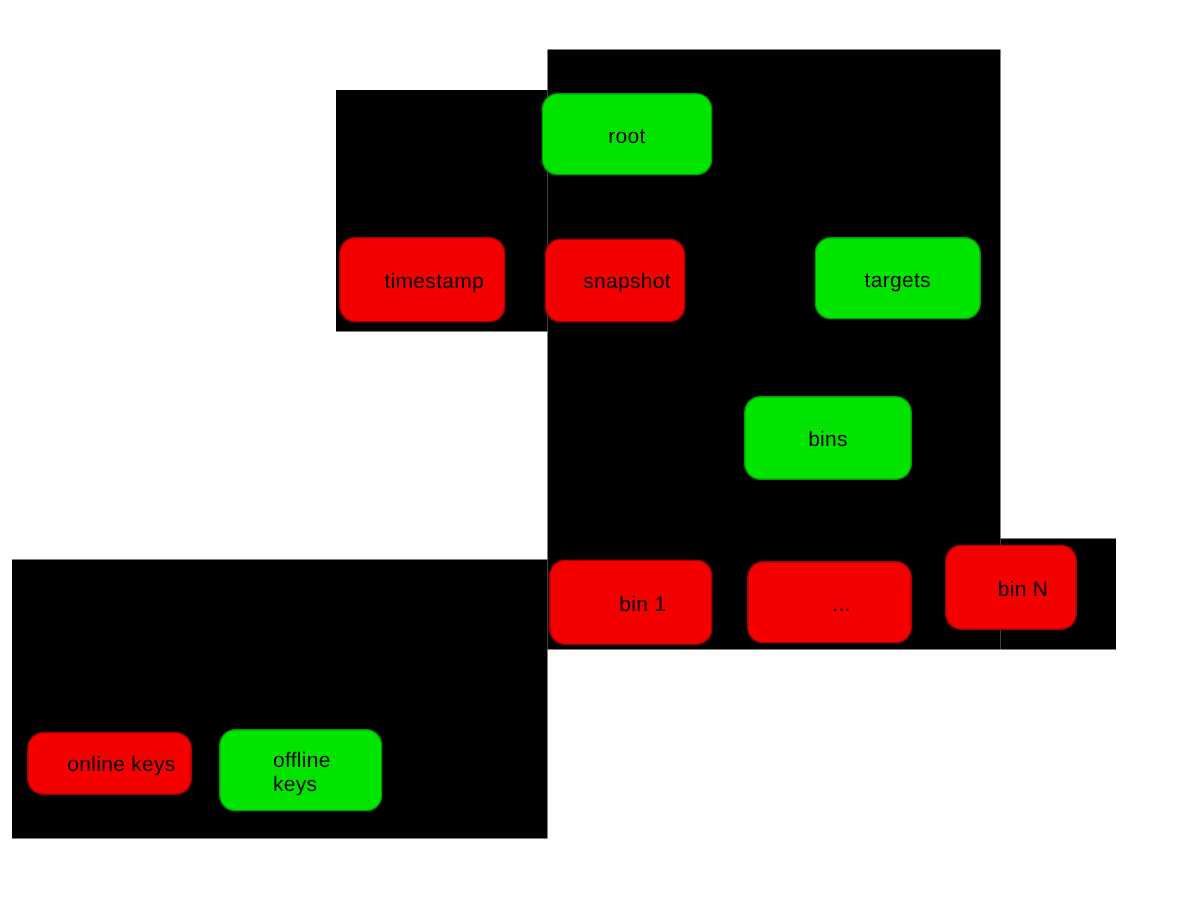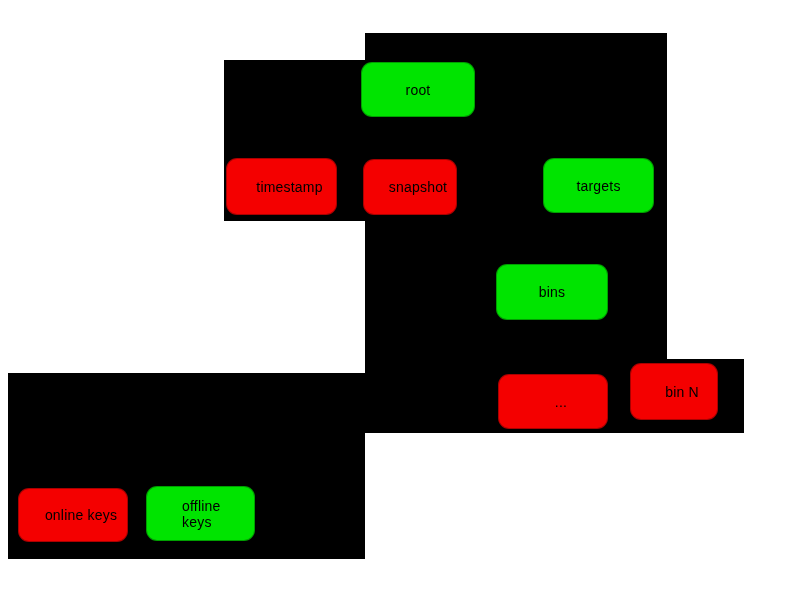--- a/index.html
+++ b/index.html
@@ -58,30 +58,33 @@
   </div>
 
   <div class="node key-offline" style="left:497px; top:158px; width:111px; height:55px;margin-left:46px;">
     <span>targets</span>
   </div>
 
   <div class="node key-offline" style="left:496px; top:264px; width:112px; height:56px;">
     <span>bins</span>
   </div>
 
+  <div class="node key-online" style="left:366px; top:373px; width:109px; height:57px;">
+    <span>bin 1</span>
+  </div>
 
   <div class="node key-online" style="left:498px; top:374px; width:110px; height:55px;">
     <span>...</span>
   </div>
 
   <div class="node key-online" style="left:630px; top:363px; width:88px; height:57px;text-align:center;">
     <span>bin N</span>
   </div>
 
-  <div class="node key-online" style="left:18px; top:488px; width:110px; height:54px;">
+  <div class="node key-online" style="left:18px; top:488px; width:110px; height:42px;">
     <span>online keys</span>
   </div>
 
   <div class="node key-offline" style="left:146px; top:486px; width:109px; height:55px;padding-left:35px;">
     <span>offline keys</span>
   </div>
 
 </div>
 
 </body></html>

